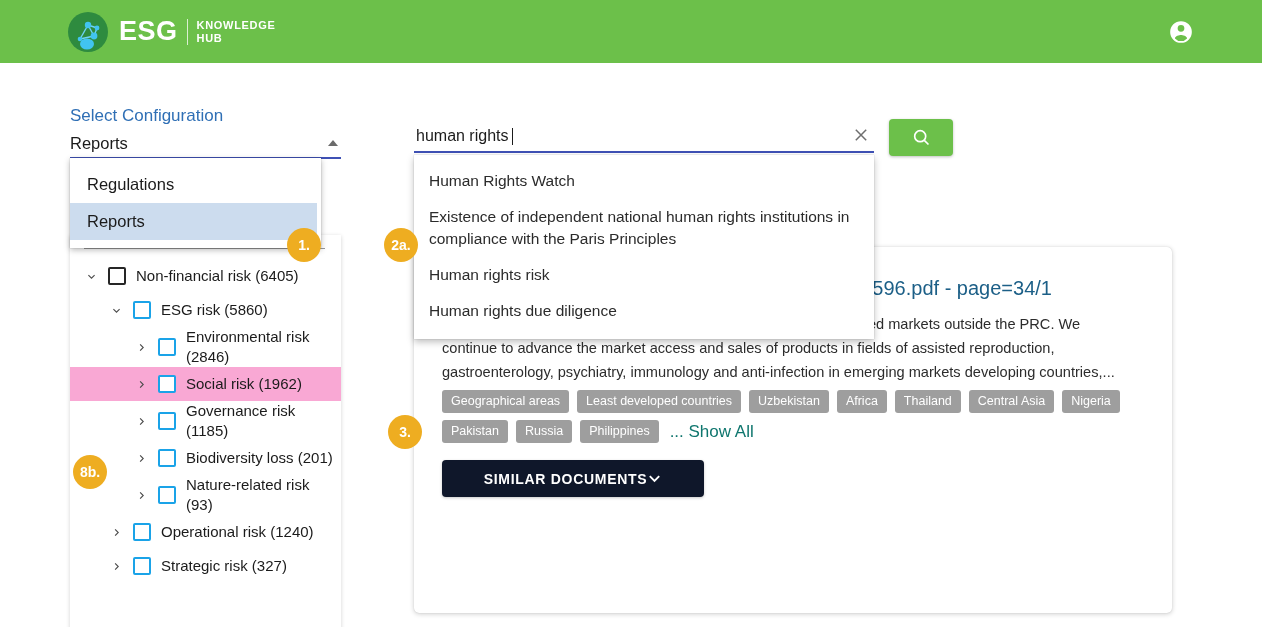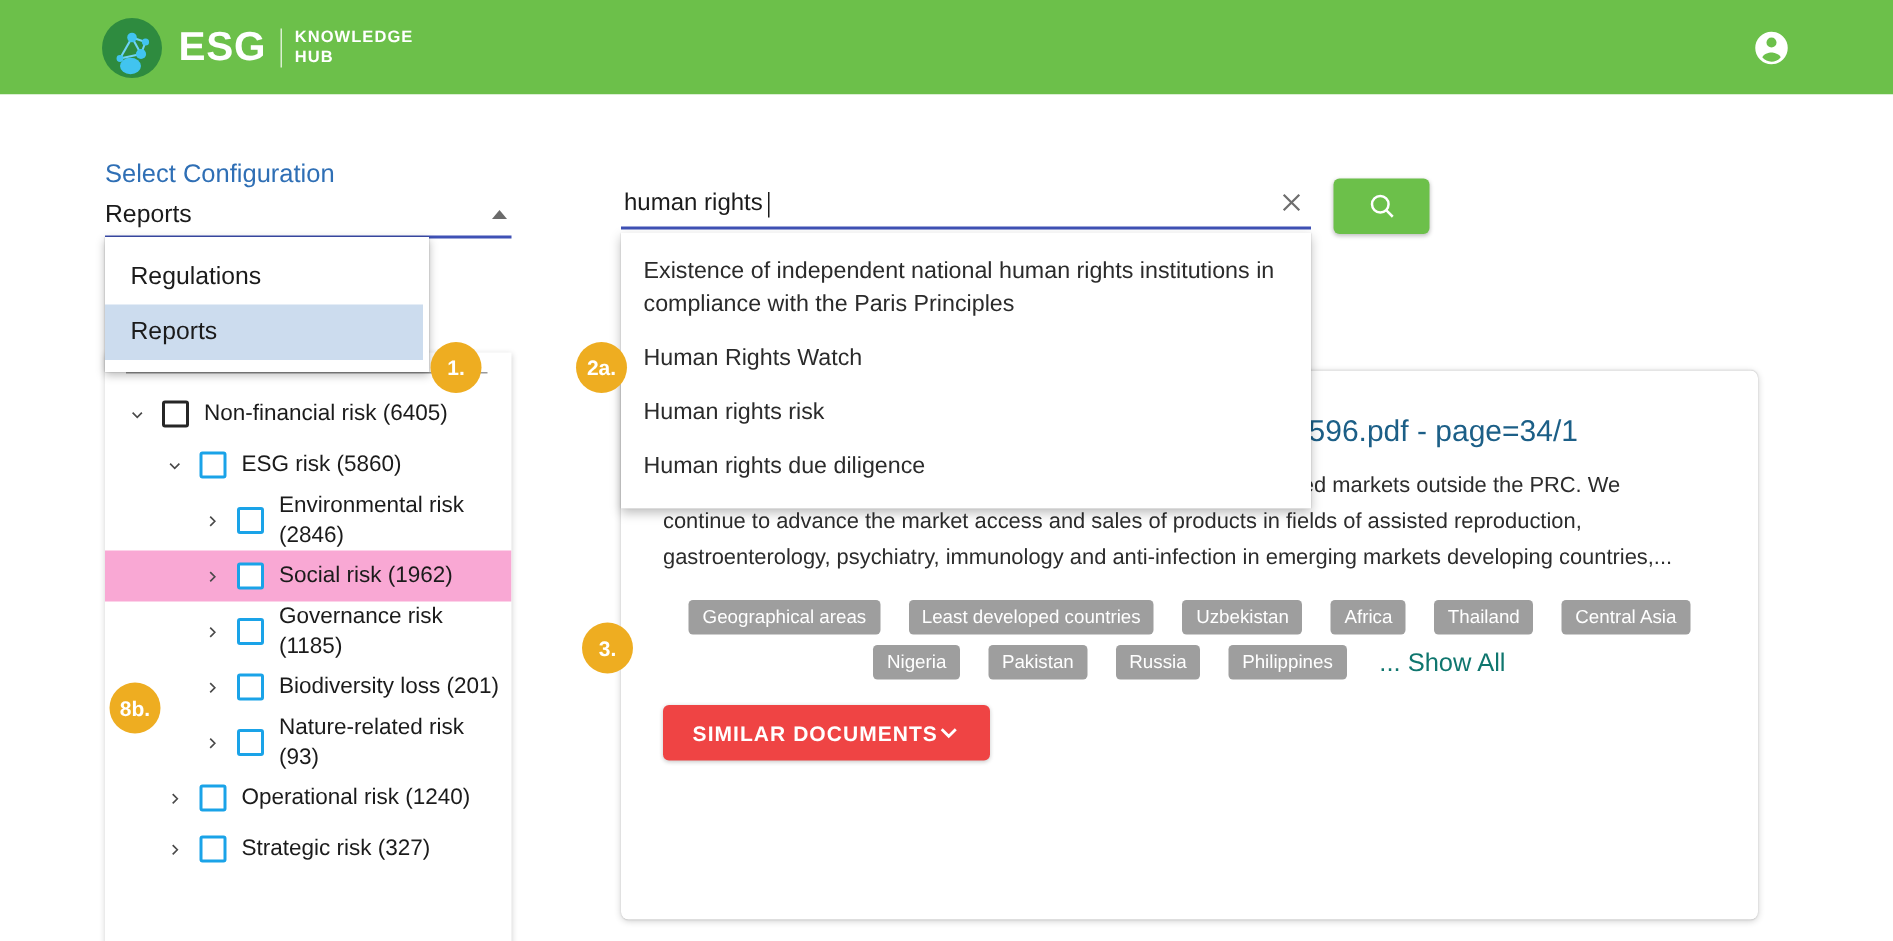--- a/index.html
+++ b/index.html
@@ -54,21 +54,21 @@
     display: flex; align-items: center; justify-content: space-between;
     cursor: pointer;
   }
   .config-value { font-size: 16.5px; color: #1b1b1b; }
   .caret-up {
     width: 0; height: 0;
     border-left: 5px solid transparent; border-right: 5px solid transparent;
     border-bottom: 6px solid #6b6b6b; margin-right: 3px;
   }
   .config-menu {
-    position: absolute; left: 0; top: 49px; width: 216px;
+    position: absolute; left: 0; top: 49px; width: 251px;
     background: #fff;
     box-shadow: 0 2px 6px rgba(0,0,0,.28), 0 0 1px rgba(0,0,0,.3);
     padding: 8px 4px 8px 0;
     z-index: 40;
   }
   .config-opt {
     height: 37px; display: flex; align-items: center;
     padding-left: 17px; font-size: 16.5px; color: #1b1b1b;
     cursor: pointer;
   }
@@ -149,30 +149,30 @@
   }
   .doc-title {
     font-size: 20px; line-height: 31px; color: #1c5f87;
     font-weight: 400; cursor: pointer;
     word-break: break-all;
   }
   .doc-snippet {
     margin-top: 8px; font-size: 14.6px; line-height: 24px; color: #2c2c2c;
     max-width: 690px;
   }
-  .chips { margin-top: 16px; display: flex; flex-wrap: wrap; gap: 7px 19px; align-items: center; justify-content: center; }
+  .chips { margin-top: 6px; display: flex; flex-wrap: wrap; gap: 7px 8px; align-items: center; }
   .chip {
     background: #9e9e9e; color: #fff; font-size: 12.5px;
     border-radius: 3px; padding: 4px 9px 5px 9px; cursor: pointer;
     white-space: nowrap;
   }
   .show-all { color: #0f766e; font-size: 17px; cursor: pointer; margin-left: 3px; }
   .similar-btn {
-    margin-top: 17px; height: 37px; width: 218px;
-    background: #ef4444; border: none; border-radius: 4px;
+    margin-top: 17px; height: 37px; width: 262px;
+    background: #0f172a; border: none; border-radius: 4px;
     color: #fff; font-size: 14px; font-weight: 700; letter-spacing: .7px;
     display: flex; align-items: center; justify-content: center; 
     cursor: pointer; box-shadow: 0 1px 3px rgba(0,0,0,.22);
   }
 
   
   .badge {
     position: absolute; width: 34px; height: 34px; border-radius: 50%;
     background: #eead21; color: #fff;
     font-size: 14px; font-weight: 700;
@@ -238,22 +238,22 @@
         <path d="M4.8 4.8l10.4 10.4M15.2 4.8L4.8 15.2" stroke="#6e6e6e" stroke-width="1.5" fill="none"></path>
       </svg>
     </div>
     <button class="search-btn">
       <svg width="21" height="21" viewBox="0 0 24 24">
         <circle cx="10.5" cy="10.5" r="6.3" fill="none" stroke="#fff" stroke-width="1.9"></circle>
         <line x1="15.2" y1="15.2" x2="20" y2="20" stroke="#fff" stroke-width="1.9"></line>
       </svg>
     </button>
     <div class="suggest-menu">
+      <div class="suggest-item">Human Rights Watch</div>
       <div class="suggest-item">Existence of independent national human rights institutions in compliance with the Paris Principles</div>
-      <div class="suggest-item">Human Rights Watch</div>
       <div class="suggest-item">Human rights risk</div>
       <div class="suggest-item">Human rights due diligence</div>
     </div>
   </div>
 
   <div class="facet-panel">
     <div class="facet-divider"></div>
     <div class="tree" id="tree-root">
         <div class="tnode" style="padding-left: 10px;">
           <span class="tw">

